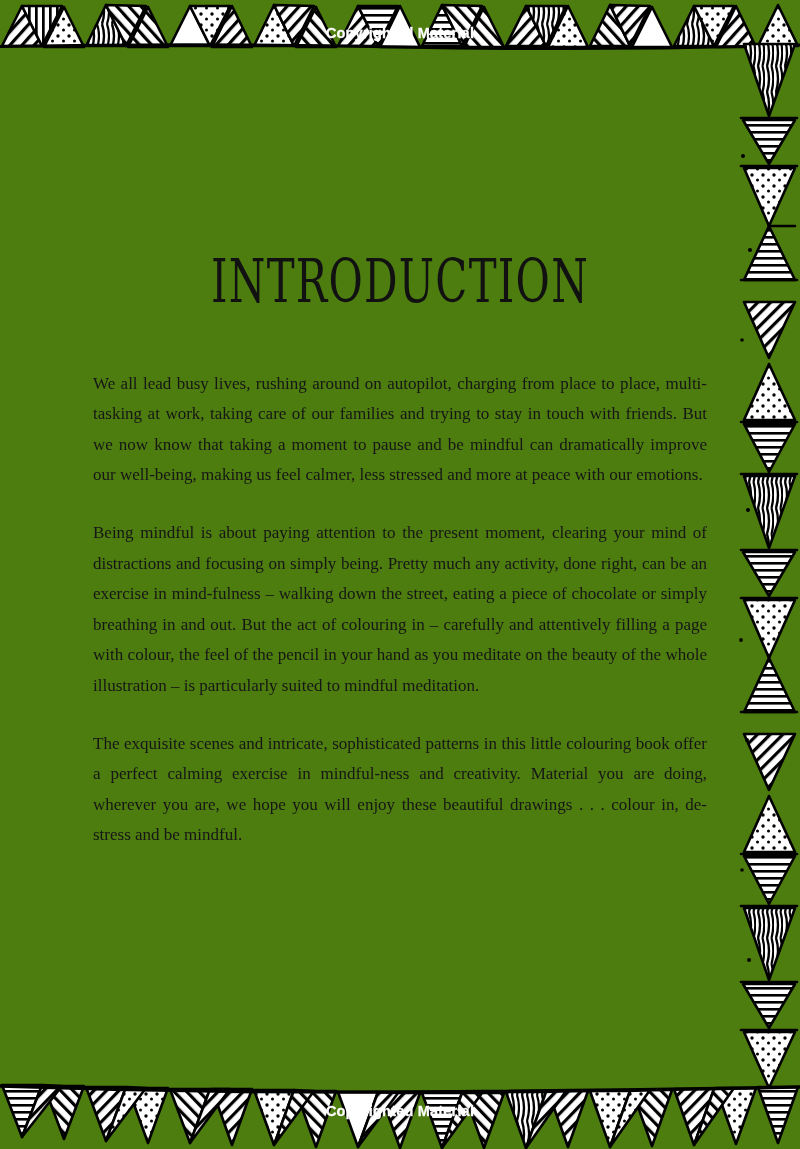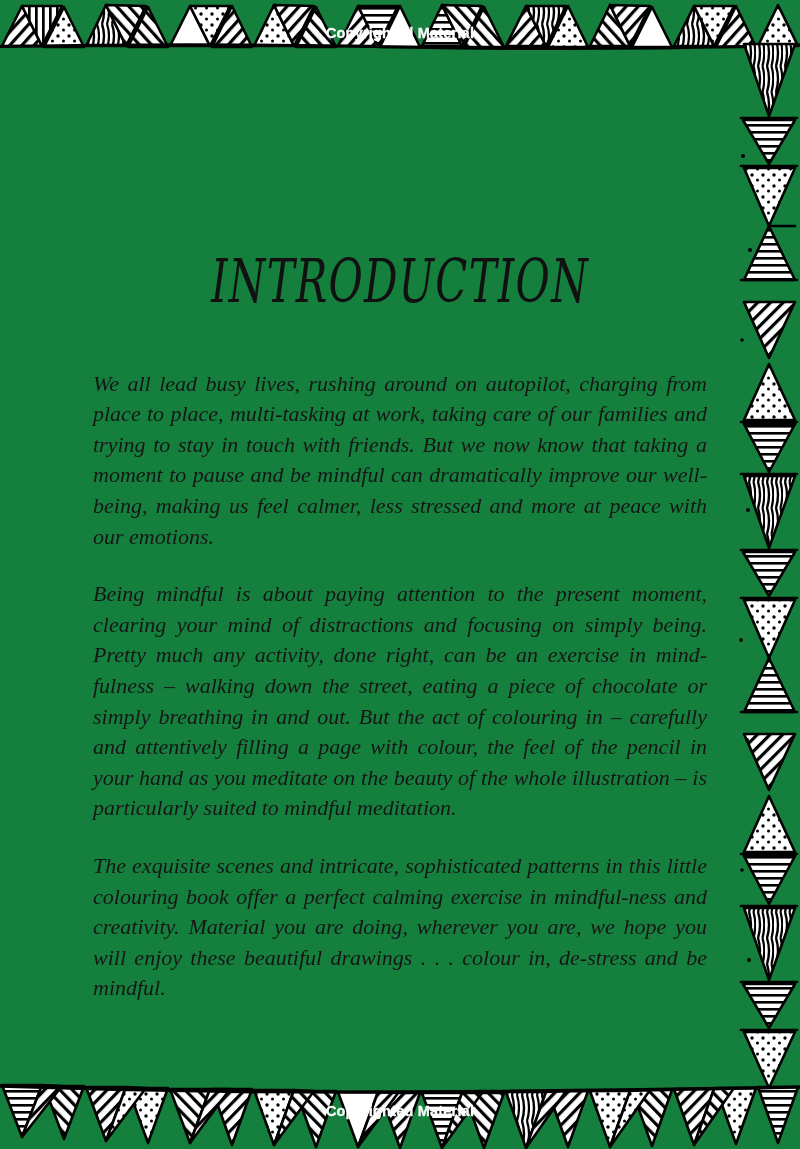--- a/index.html
+++ b/index.html
@@ -5,21 +5,21 @@
 <style>
   html, body {
     margin: 0;
     padding: 0;
     background: #ffffff;
   }
   .page {
     position: relative;
     width: 800px;
     height: 1149px;
-    background: #15803d;
+    background: #4d7c0f;
     overflow: hidden;
     font-family: "Liberation Serif", "DejaVu Serif", serif;
   }
 
   
   .border-art {
     position: absolute;
     pointer-events: none;
   }
   .border-top {
@@ -65,39 +65,38 @@
     top: 1103px;
     font-size: 14.5px;
   }
 
   
   .content {
     position: absolute;
     left: 93px;
     top: 250px;
     width: 614px;
-    font-style: italic;
   }
   .page-title {
     font-family: "DejaVu Serif", "Liberation Serif", serif;
     font-size: 54px;
     line-height: 1.05;
     letter-spacing: 1.5px;
     text-align: center;
     color: #111111;
     margin: 0 0 62px 0;
     font-weight: normal;
     font-stretch: condensed;
     transform: scaleX(0.86) scaleY(1.12);
     transform-origin: center top;
     font-variant: small-caps;
     text-transform: uppercase;
   }
   .body-par {
-    font-size: 22px;
+    font-size: 17px;
     line-height: 30.6px;
     text-align: justify;
     text-justify: inter-word;
     color: #161616;
     margin: 0 0 27px 0;
     hyphens: none;
   }
   .body-par:last-child { margin-bottom: 0; }
 </style>
 </head>

